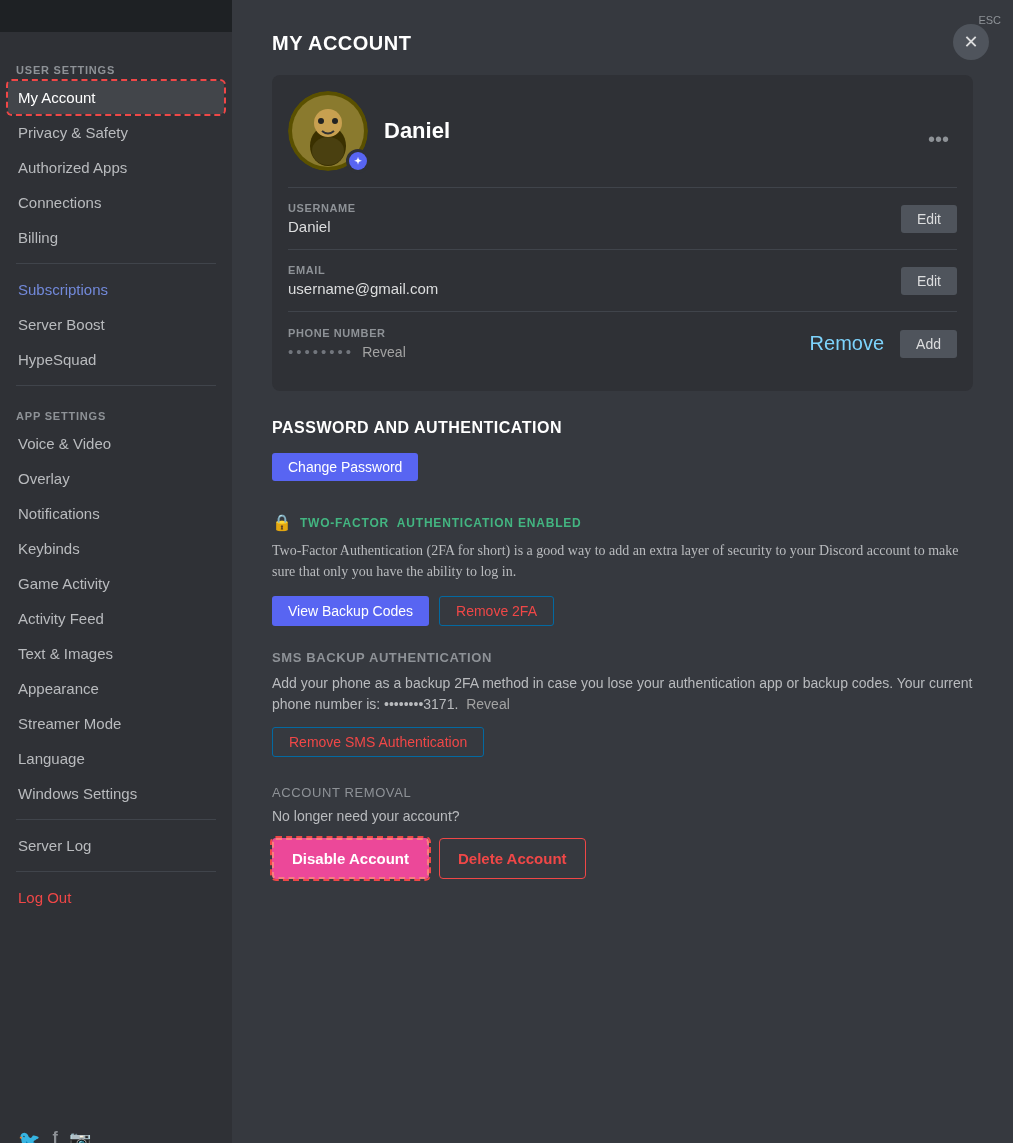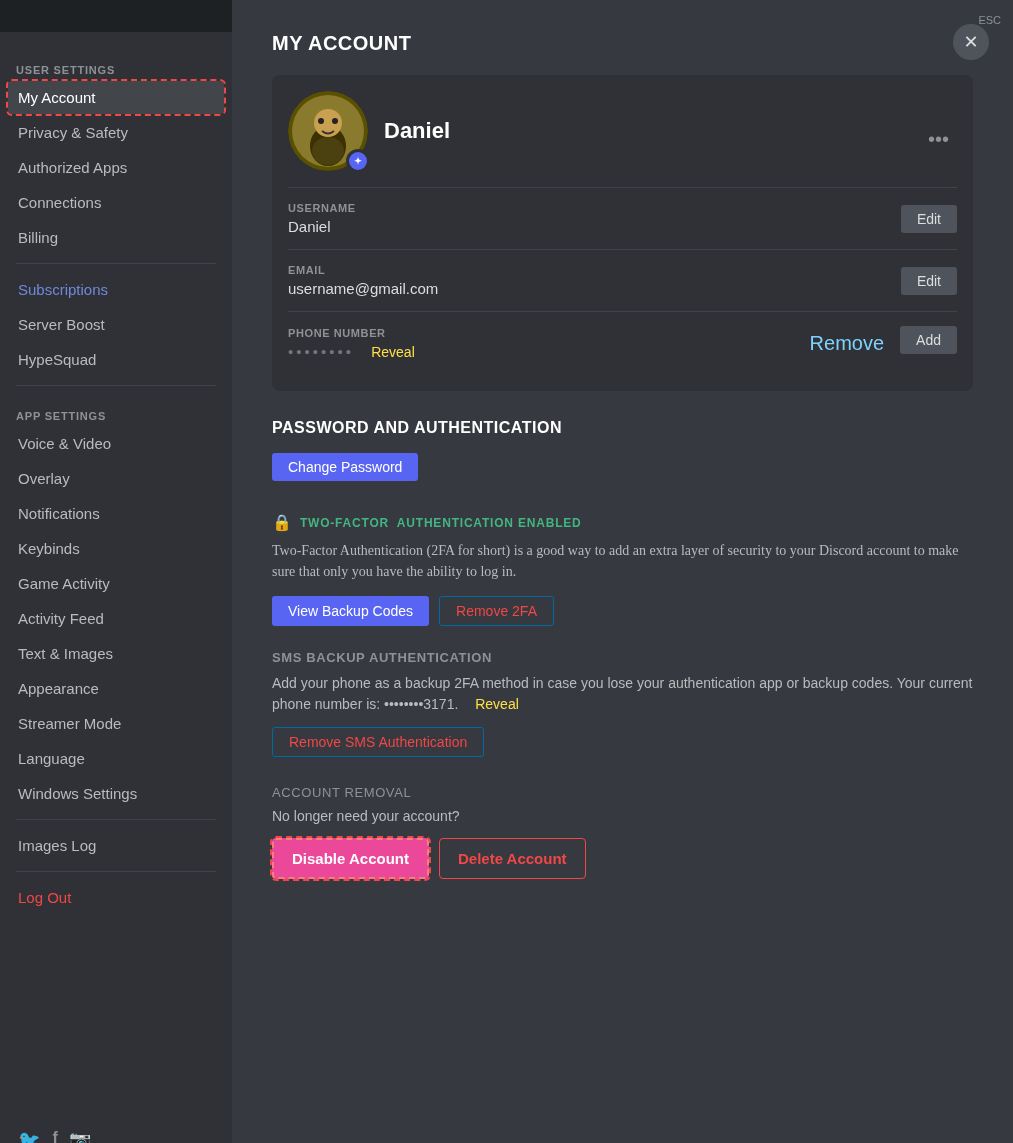--- a/index.html
+++ b/index.html
@@ -145,30 +145,30 @@
       text-transform: uppercase;
       color: #8e9297;
       letter-spacing: 0.6px;
       margin-bottom: 4px;
     }
     .field-value {
       font-size: 15px;
       color: #dcddde;
     }
     .reveal-link {
-      color: #fde047;
+      color: #a3a3a3;
       cursor: pointer;
       font-size: 14px;
-      margin-left: 13px;
+      margin-left: 4px;
       text-decoration: none;
     }
     .field-actions {
       display: flex;
       gap: 8px;
-      align-items: flex-start;
+      align-items: center;
     }
 
     
     .btn {
       padding: 6px 16px;
       border-radius: 3px;
       font-size: 14px;
       font-weight: 500;
       cursor: pointer;
       border: none;
@@ -432,21 +432,21 @@
   <div class="sidebar-item">
     <span>Language</span>
   </div>
   <div class="sidebar-item">
     <span>Windows Settings</span>
   </div>
 
   <div class="sidebar-divider"></div>
 
   <div class="sidebar-item">
-    <span>Images Log</span>
+    <span>Server Log</span>
   </div>
 
   <div class="sidebar-divider"></div>
 
   <div class="sidebar-item red">
     <span>Log Out</span>
   </div>
 
   <div class="sidebar-social">
     <span class="social-icon">🐦</span>

